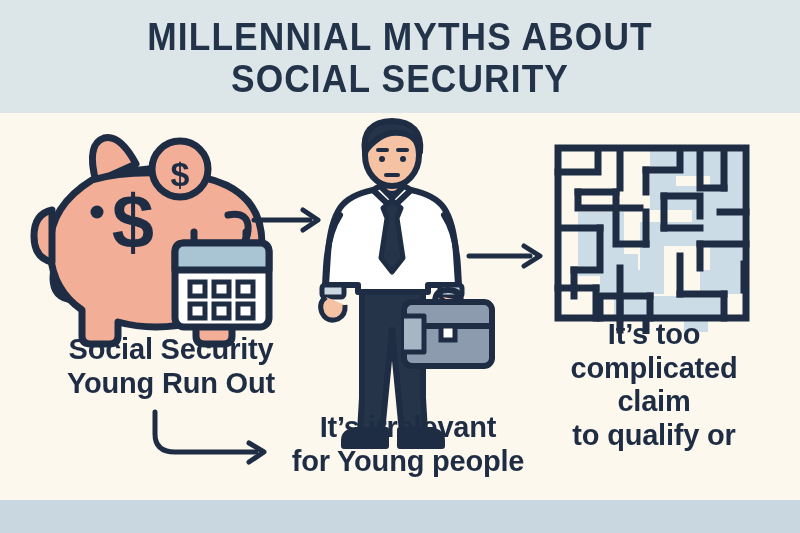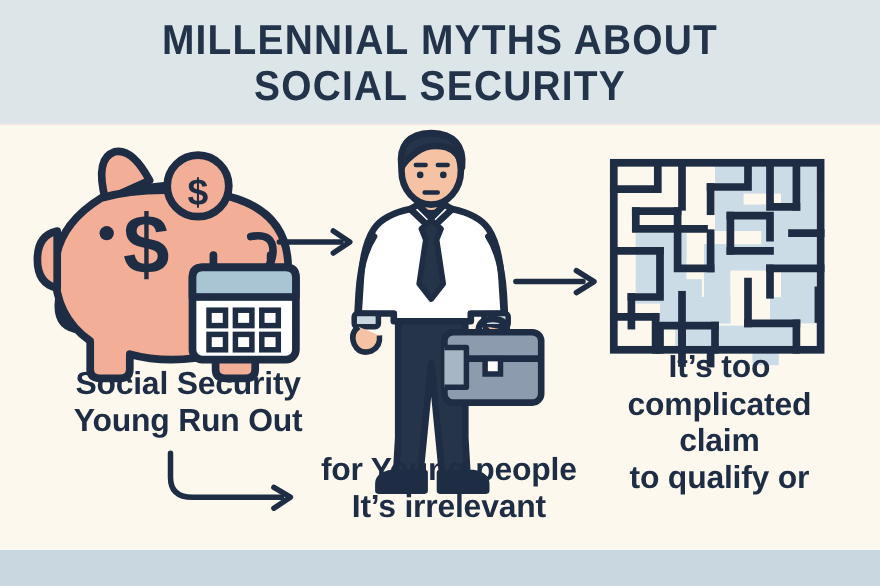--- a/index.html
+++ b/index.html
@@ -3,21 +3,21 @@
 <meta charset="utf-8">
 <style>
   html,body{margin:0;padding:0;}
   body{
     width:800px;height:533px;overflow:hidden;
     background:#DCE5E8;
     font-family:"Liberation Sans", sans-serif;
   }
   #infographic{
     position:relative;width:800px;height:476px;
-    background:#f9a8d4;
+    background:#d946ef;
   }
   
   .band-top{
     position:absolute;left:0;top:0;width:800px;height:113px;
     background:#DCE5E8;
   }
   .band-main{
     position:absolute;left:0;top:113px;width:800px;height:387px;
     background:#FCF8EE;
   }
@@ -301,22 +301,22 @@
     </g>
 
   </svg>
 
   <div class="caption" id="caption-left">
     <span>Social Security</span>
     <span>Young Run Out</span>
   </div>
 
   <div class="caption" id="caption-mid">
+    <span>It’s irrelevant</span>
     <span>for Young people</span>
-    <span>It’s irrelevant</span>
   </div>
 
   <div class="caption" id="caption-right">
     <span>It’s too</span>
     <span>complicated</span>
     <span>claim</span>
     <span>to qualify or</span>
   </div>
 
 </div>

